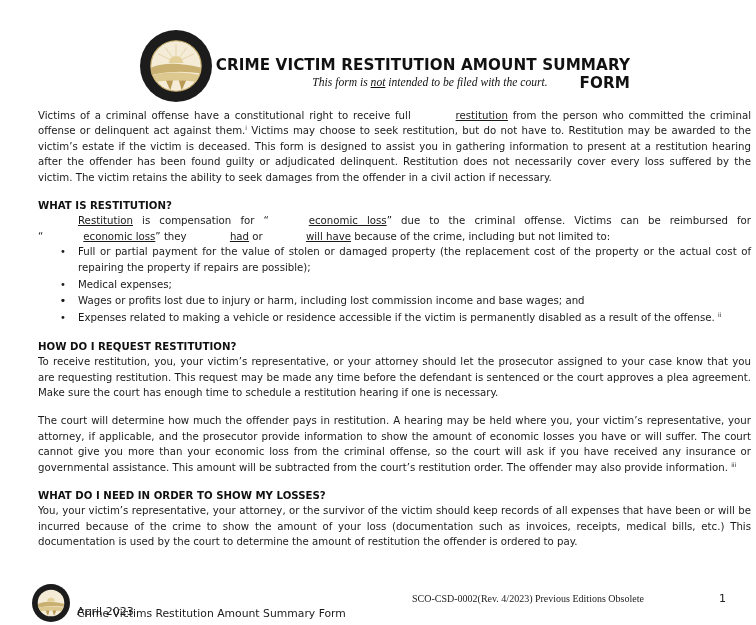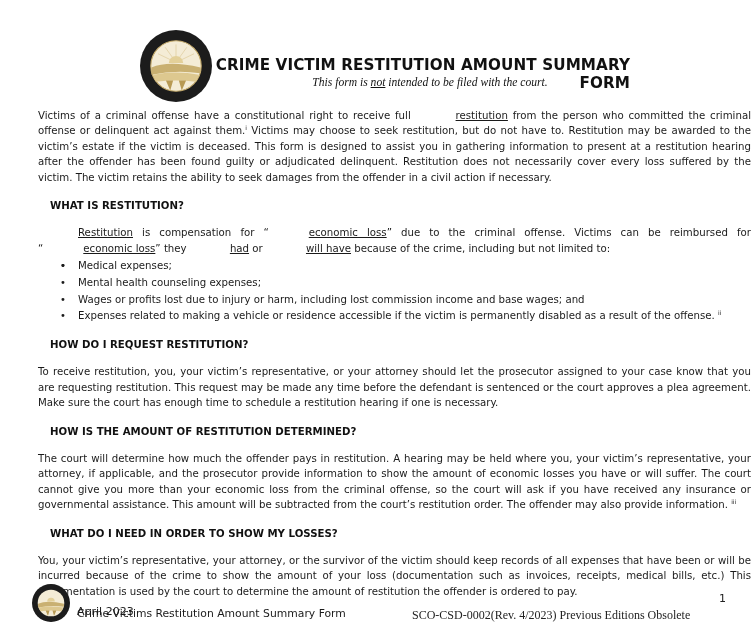--- a/index.html
+++ b/index.html
@@ -22,40 +22,40 @@
     position: absolute; left: 220px; width: 420px; top: 76px;
     text-align: center; font-style: italic; font-size: 11.6px; color: #111; font-family: Liberation Serif, serif;
   }
   #subtitle u { text-decoration: underline; }
   .content {
     position: absolute; left: 38px; width: 713px; top: 108px;
     font-size: 10.2px; line-height: 15.4px; color: #1a1a1a;
   }
   .content p { margin: 0; text-align: justify; }
   .content h2 {
-    font-size: 10.2px; font-weight: bold; margin: 12px; line-height: 15.4px; color: #111;
+    font-size: 10.2px; font-weight: bold; margin: 0; line-height: 15.4px; color: #111;
   }
   .sec { margin-top: 13px; }
   .content u { text-decoration: underline; padding-left: 40px; }
   sup { font-size: 6px; line-height: 0; vertical-align: 4px; }
   ul.bullets {
     margin: 0; padding: 0 0 0 40px; list-style: none;
   }
   ul.bullets li {
     position: relative; padding-left: 0; margin-bottom: 1.5px; text-align: justify;
   }
   ul.bullets li .bullet {
     position: absolute; left: -18px; top: 0; font-size: 10px;
   }
   #footer-seal { left: 32px; top: 584px; width: 38px; height: 38px; }
   #footer-title { position: absolute; left: 77px; top: 591px; font-size: 10.8px; color: #1a1a1a; margin-top: 16px; }
   #footer-date { position: absolute; left: 77px; top: 605px; font-size: 11px; color: #1a1a1a; }
   #form-code {
-    position: absolute; left: 412px; top: 608px; font-family: "Liberation Serif", serif;
-    font-size: 12px; color: #222;
+    position: absolute; left: 412px; top: 593px; font-family: "Liberation Serif", serif;
+    font-size: 10px; color: #222;
   }
   #page-number { position: absolute; left: 719px; top: 592px; font-size: 11px; color: #222; }
 </style>
 </head>
 <body>
 
 <div class="seal" id="header-seal">
   <svg viewBox="0 0 100 100">
     <circle cx="50" cy="50" r="48" fill="#1c1c1c"></circle>
     <circle cx="50" cy="50" r="35" fill="#f4ecd6"></circle>
@@ -79,35 +79,34 @@
 <div id="subtitle"><span>This form is </span><u>not</u><span> intended to be filed with the court.</span></div>
 
 <div class="content">
 
   <p><span>Victims of a criminal offense have a constitutional right to receive full </span><u>restitution</u><span> from the person who committed the criminal offense or delinquent act against them.</span><sup>i</sup><span>  Victims may choose to seek restitution, but do not have to.  Restitution may be awarded to the victim’s estate if the victim is deceased.  This form is designed to assist you in gathering information to present at a restitution hearing after the offender has been found guilty or adjudicated delinquent.  Restitution does not necessarily cover every loss suffered by the victim.  The victim retains the ability to seek damages from the offender in a civil action if necessary.</span></p>
 
   <div class="sec">
     <h2>WHAT IS RESTITUTION?</h2>
     <p><u>Restitution</u><span> is compensation for “</span><u>economic loss</u><span>” due to the criminal offense. Victims can be reimbursed for “</span><u>economic loss</u><span>” they </span><u>had</u><span> or </span><u>will have</u><span> because of the crime, including but not limited to:</span></p>
     <ul class="bullets">
+      <li><span class="bullet">•</span><span>Full or partial payment for the value of stolen or damaged property (the replacement cost of the property or the actual cost of repairing the property if repairs are possible);</span></li>
+      <li><span class="bullet">•</span><span>Medical expenses;</span></li>
       <li><span class="bullet">•</span></li>
-      <li><span class="bullet">•</span><span>Medical expenses;</span></li>
-      <li><span class="bullet">•</span><span>Mental health counseling expenses;</span></li>
       <li><span class="bullet">•</span><span>Wages or profits lost due to injury or harm, including lost commission income and base wages; and</span></li>
       <li><span class="bullet">•</span><span>Expenses related to making a vehicle or residence accessible if the victim is permanently disabled as a result of the offense.</span> <sup>ii</sup></li>
     </ul>
   </div>
 
   <div class="sec">
     <h2>HOW DO I REQUEST RESTITUTION?</h2>
     <p>To receive restitution, you, your victim’s representative, or your attorney should let the prosecutor assigned to your case know that you are requesting restitution.  This request may be made any time before the defendant is sentenced or the court approves a plea agreement.  Make sure the court has enough time to schedule a restitution hearing if one is necessary.</p>
   </div>
 
   <div class="sec">
-    <h2>HOW IS THE AMOUNT OF RESTITUTION DETERMINED?</h2>
     <p><span>The court will determine how much the offender pays in restitution.  A hearing may be held where you, your victim’s representative, your attorney, if applicable, and the prosecutor provide information to show the amount of economic losses you have or will suffer.  The court cannot give you more than your economic loss from the criminal offense, so the court will ask if you have received any insurance or governmental assistance.  This amount will be subtracted from the court’s restitution order.  The offender may also provide information.</span> <sup>iii</sup></p>
   </div>
 
   <div class="sec">
     <h2>WHAT DO I NEED IN ORDER TO SHOW MY LOSSES?</h2>
     <p>You, your victim’s representative, your attorney, or the survivor of the victim should keep records of all expenses that have been or will be incurred because of the crime to show the amount of your loss (documentation such as invoices, receipts, medical bills, etc.)  This documentation is used by the court to determine the amount of restitution the offender is ordered to pay.</p>
   </div>
 </div>
 
 <div class="seal" id="footer-seal">

